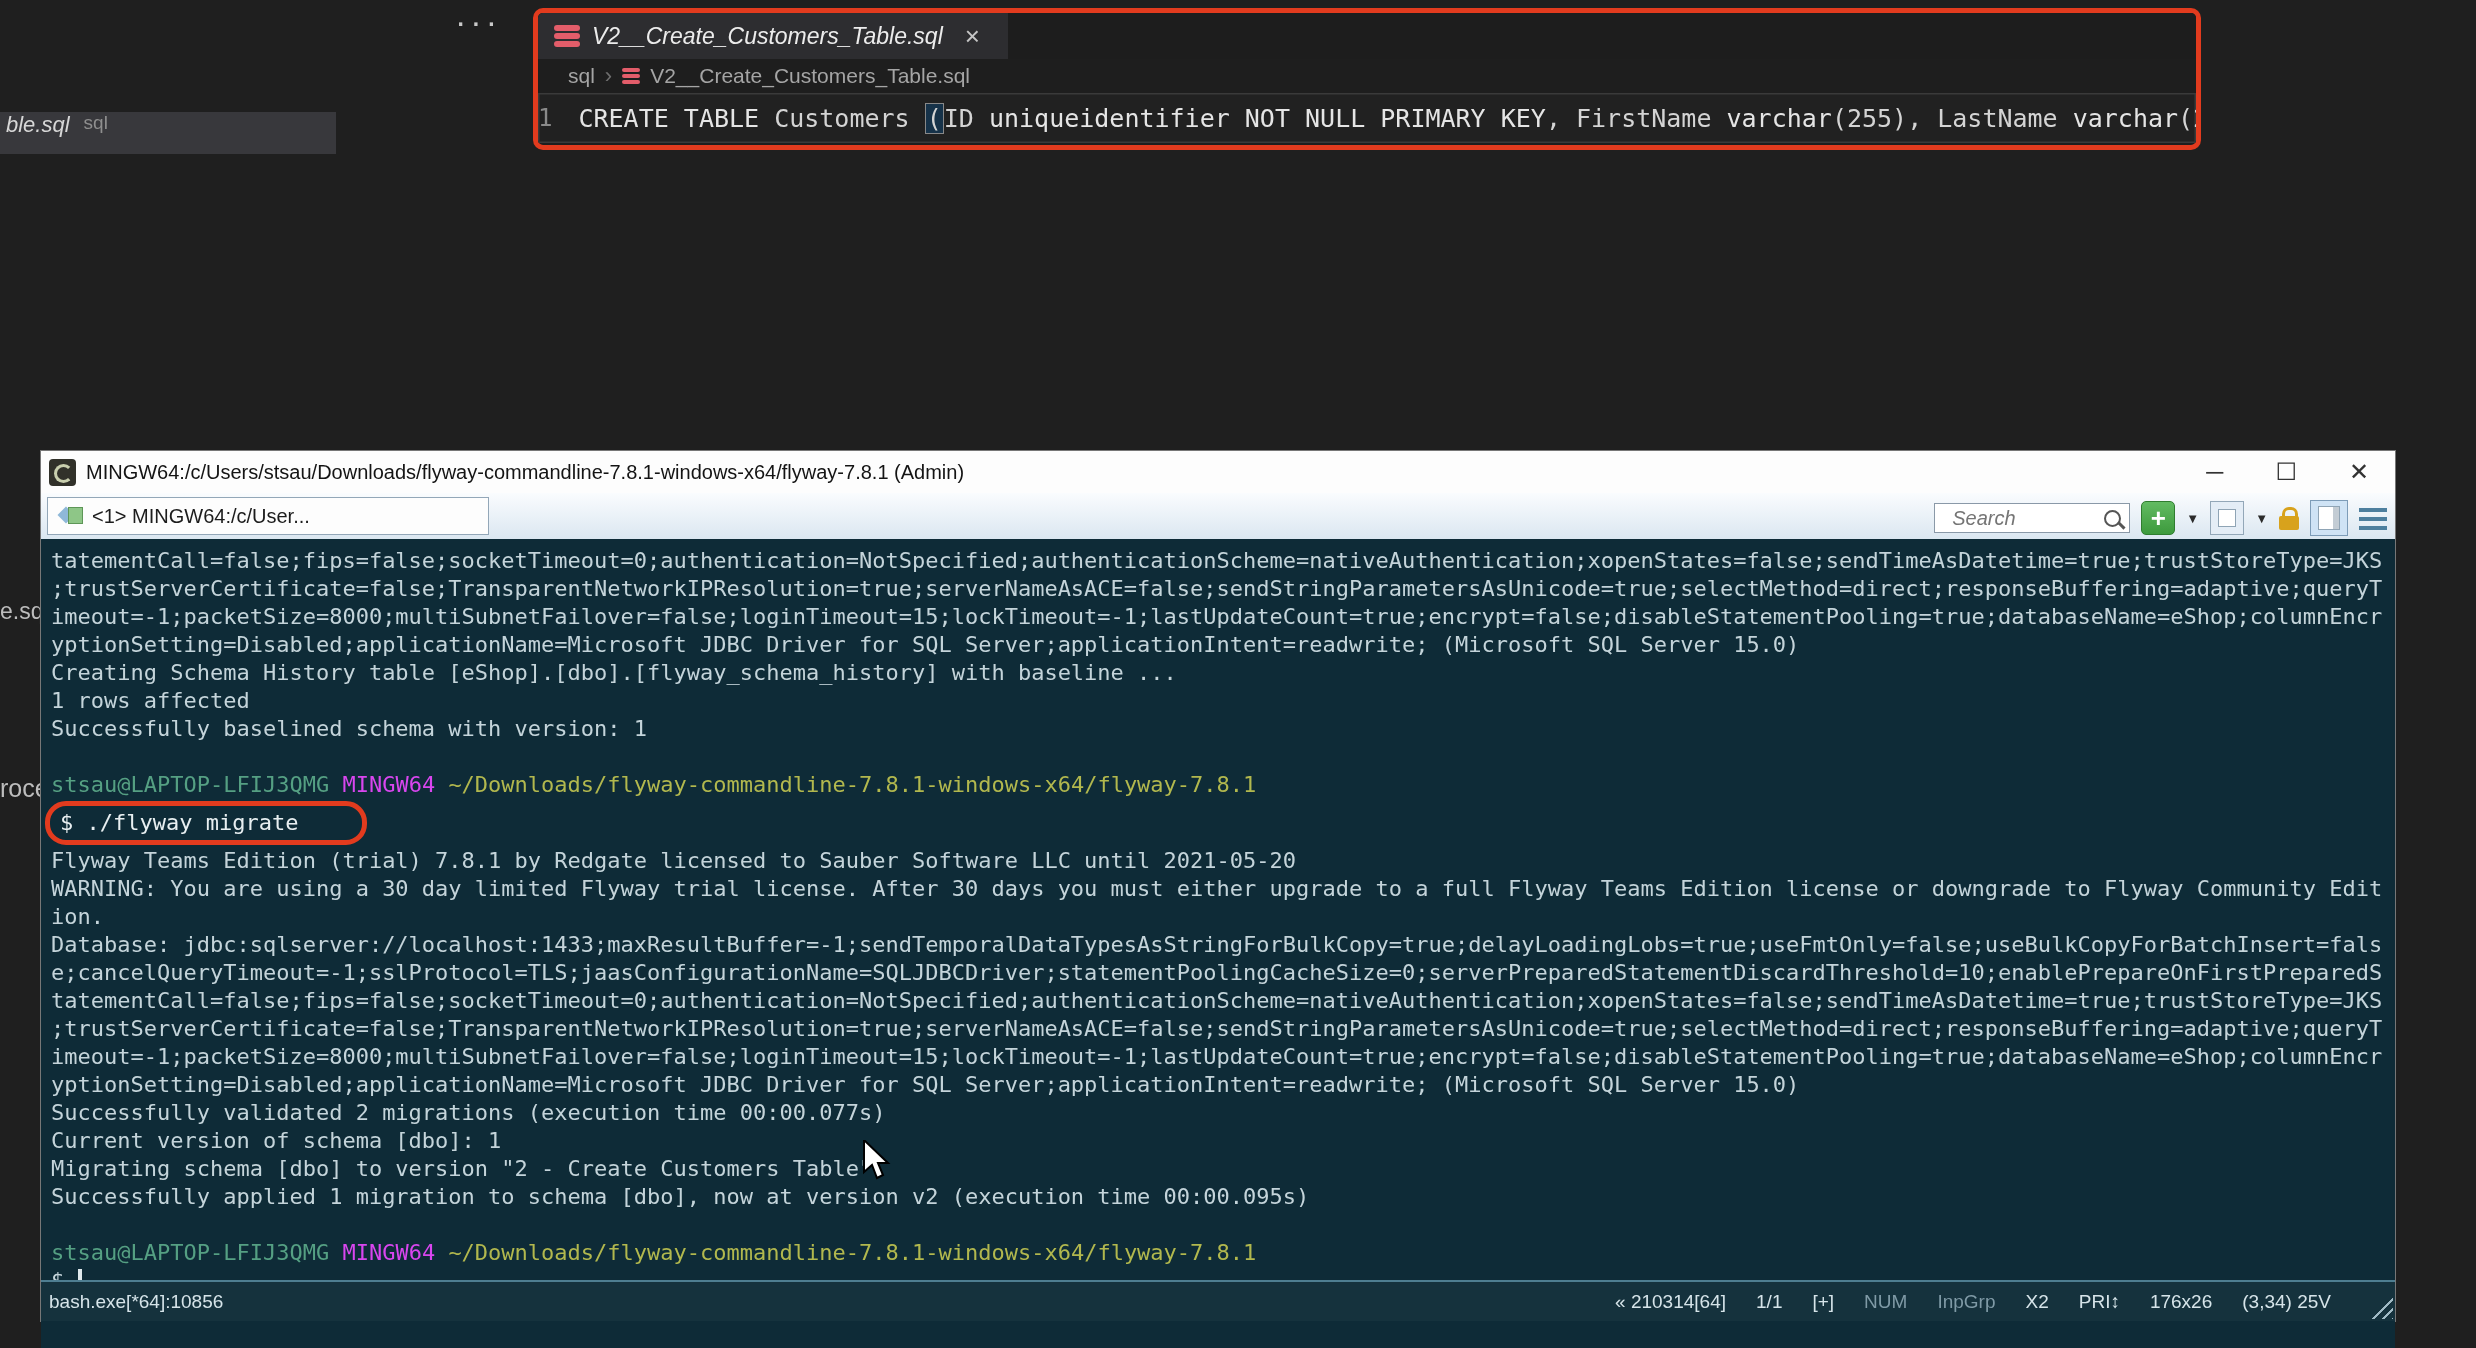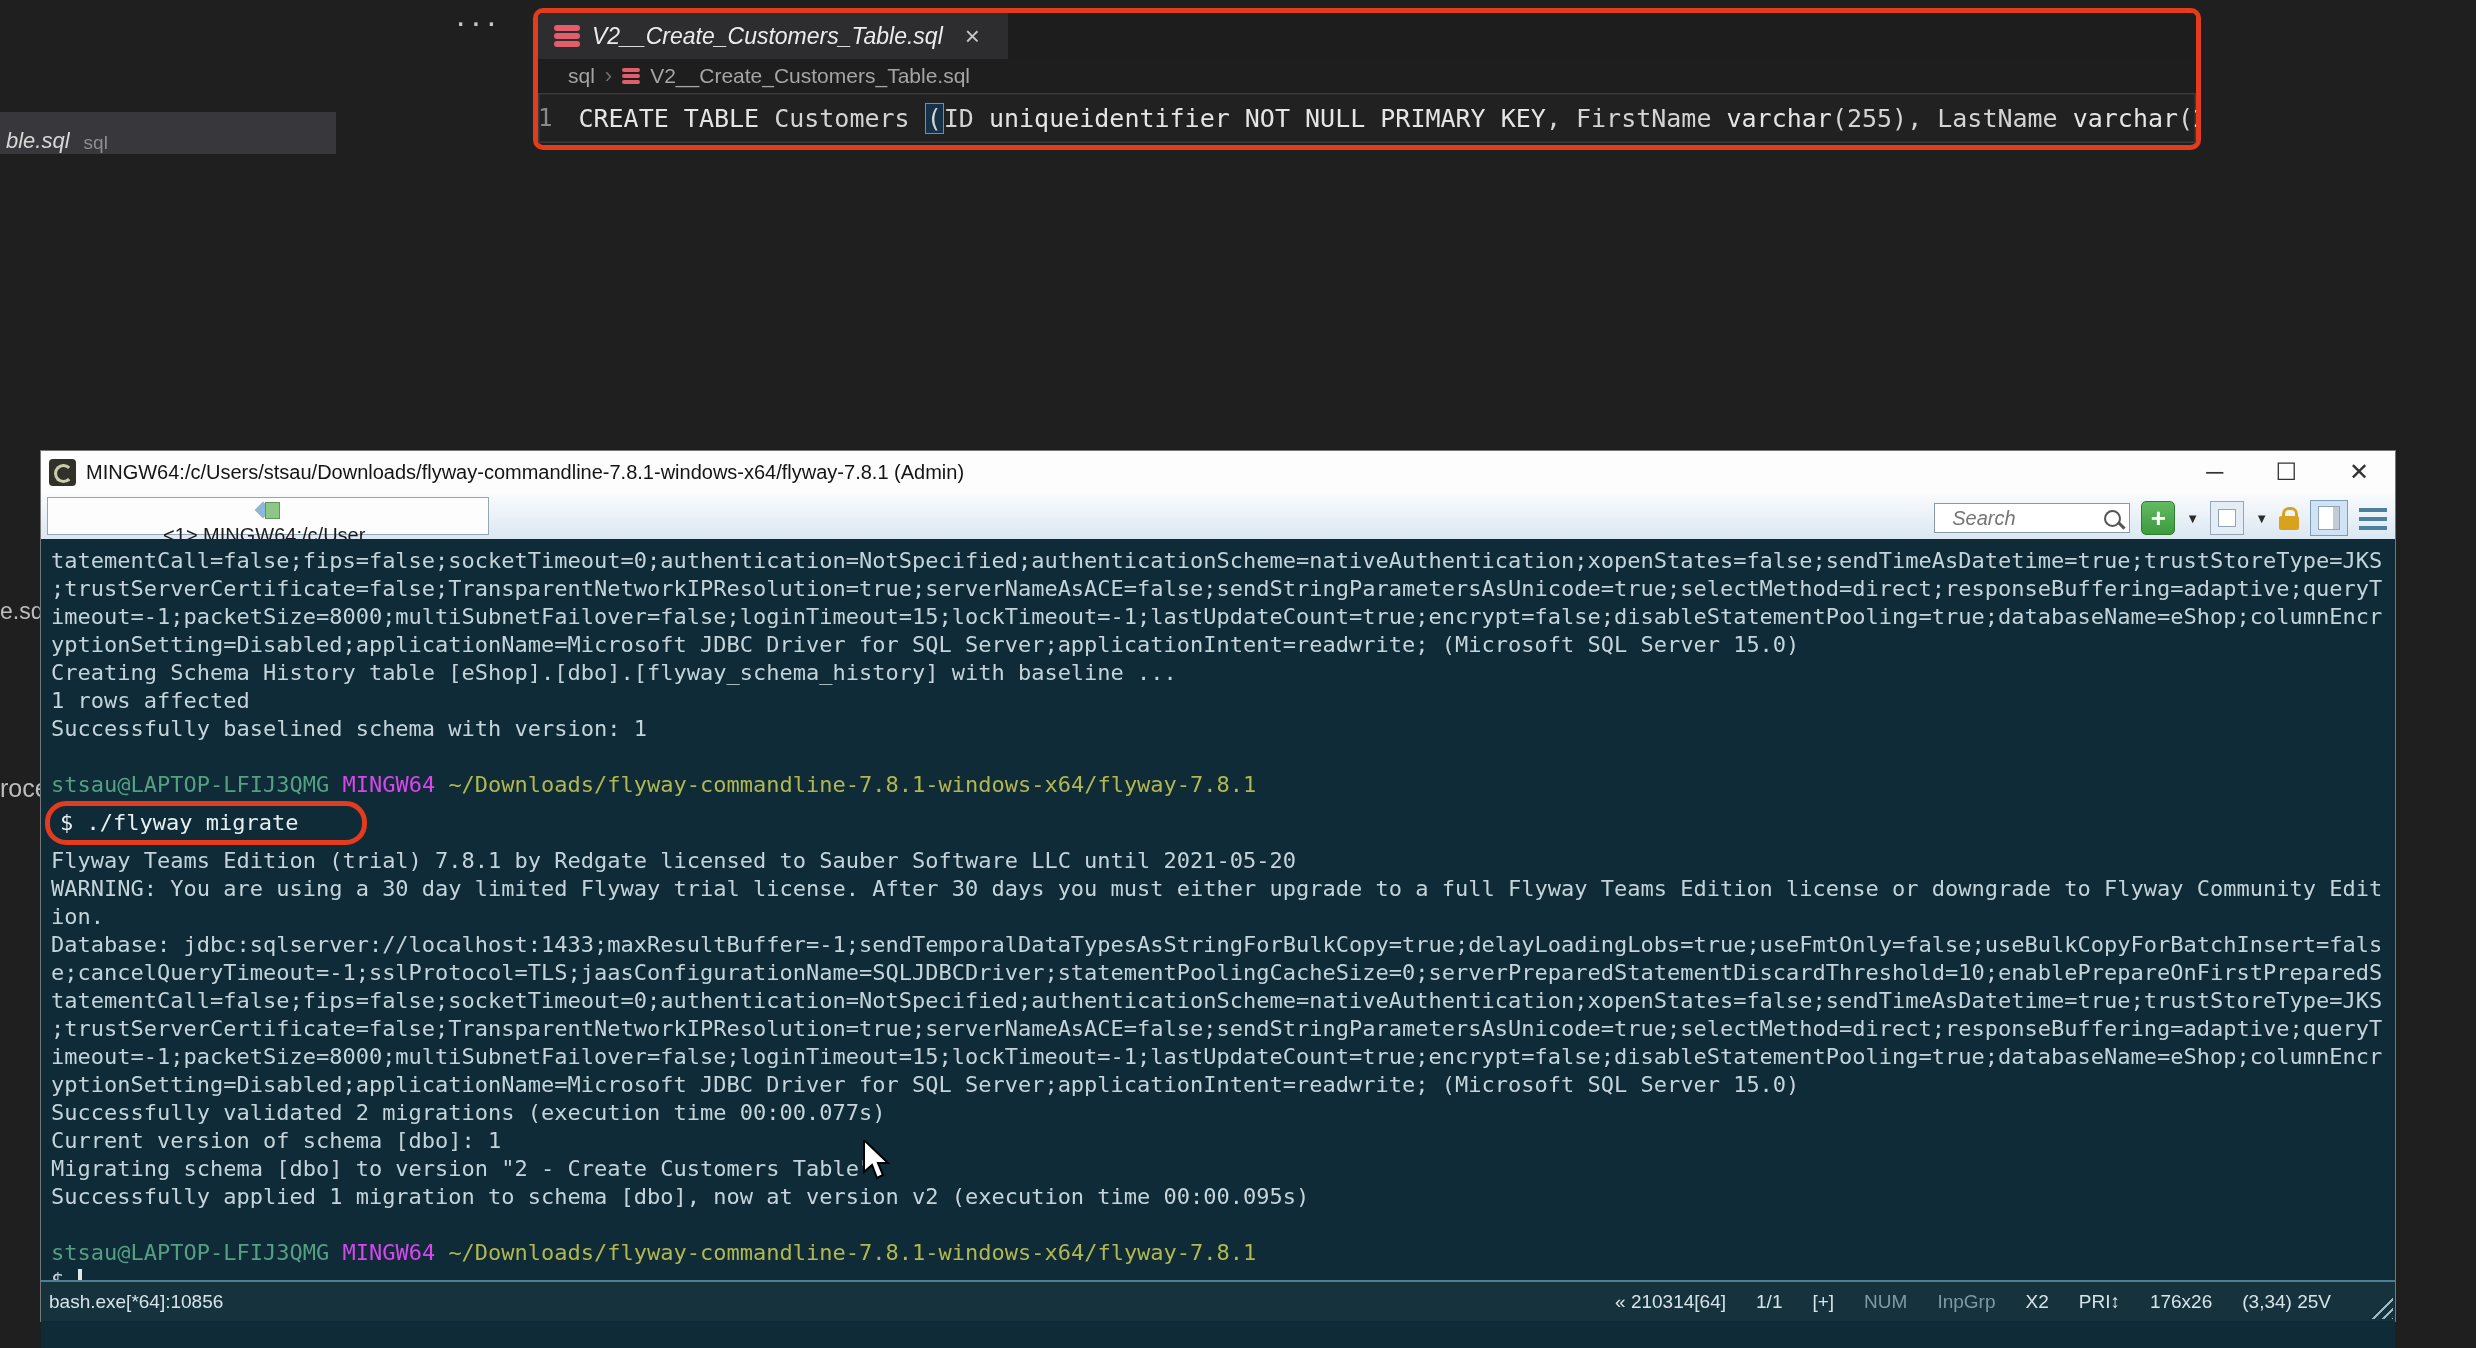--- a/index.html
+++ b/index.html
@@ -1,21 +1,21 @@
 <!DOCTYPE html>
 <html><head>
 <meta charset="utf-8">
 <style>
   html,body{margin:0;padding:0;background:#1e1e1e;}
   #stage{position:relative;width:2476px;height:1348px;overflow:hidden;background:#1f1f1f;
          font-family:"Liberation Sans",sans-serif;}
 
   
   .bg-tabstrip{position:absolute;left:0;top:112px;width:336px;height:42px;background:#38383c;
-               display:flex;align-items:flex-end;padding-left:6px;box-sizing:border-box;}
+               display:flex;align-items:flex-start;padding-left:6px;box-sizing:border-box;}
   .bg-tab-label{font-style:italic;color:#d7d7d7;font-size:22px;}
   .bg-tab-hint{color:#8f8f8f;font-size:19px;margin-left:14px;}
   .more-actions{position:absolute;left:455px;top:2px;color:#c8c8c8;font-size:34px;letter-spacing:4px;}
   .frag{position:absolute;color:#bdbdbd;font-size:23px;}
   .frag1{left:0;top:598px;}
   .frag2{left:0;top:774px;font-size:25px;}
 
   
   .editor-box{position:absolute;left:533px;top:8px;width:1668px;height:142px;background:#1e1e1e;
               border:5px solid #e23b1e;border-radius:10px;overflow:hidden;box-sizing:border-box;}
@@ -45,21 +45,21 @@
   .conemu-icon{width:27px;height:27px;background:#31312a;border-radius:4px;position:relative;flex:none;}
   .conemu-icon::before{content:"";position:absolute;left:5px;top:5px;width:13px;height:13px;
         border:3px solid #c9cfae;border-radius:50%;border-right-color:transparent;}
   .title-text{color:#141414;font-size:20px;margin-left:10px;white-space:nowrap;}
   .win-controls{margin-left:auto;display:flex;gap:52px;margin-right:26px;color:#333;font-size:24px;}
   .win-controls span{cursor:default;}
 
   .toolbar{height:46px;background:linear-gradient(#fafcfe,#dbe7f1);border-bottom:1px solid #b6c4d0;
            position:relative;display:flex;align-items:center;}
   .term-tab{position:absolute;left:6px;top:4px;height:38px;width:442px;background:#fdfdfd;
-            border:1px solid #93a7b8;display:flex;align-items:center;padding:0 10px;box-sizing:border-box;flex-direction:column;}
+            border:1px solid #93a7b8;display:flex;align-items:center;padding:0 10px;box-sizing:border-box;}
   .termtab-icon{position:relative;width:26px;height:26px;flex:none;}
   .termtab-icon::before{content:"";position:absolute;left:2px;top:6px;width:12px;height:12px;
         background:#8fb8d8;transform:rotate(45deg);}
   .termtab-icon::after{content:"";position:absolute;left:10px;top:4px;width:13px;height:15px;
         background:#8ec687;border:1px solid #5d9657;}
   .termtab-label{color:#1c1c1c;font-size:20px;margin-left:8px;white-space:nowrap;}
 
   .tool-right{position:absolute;right:8px;top:7px;display:flex;align-items:center;gap:11px;}
   .searchbox{width:196px;height:30px;background:#fff;border:1px solid #8a99a8;display:flex;
              align-items:center;padding:0 8px;box-sizing:border-box;justify-content:flex-end;}

